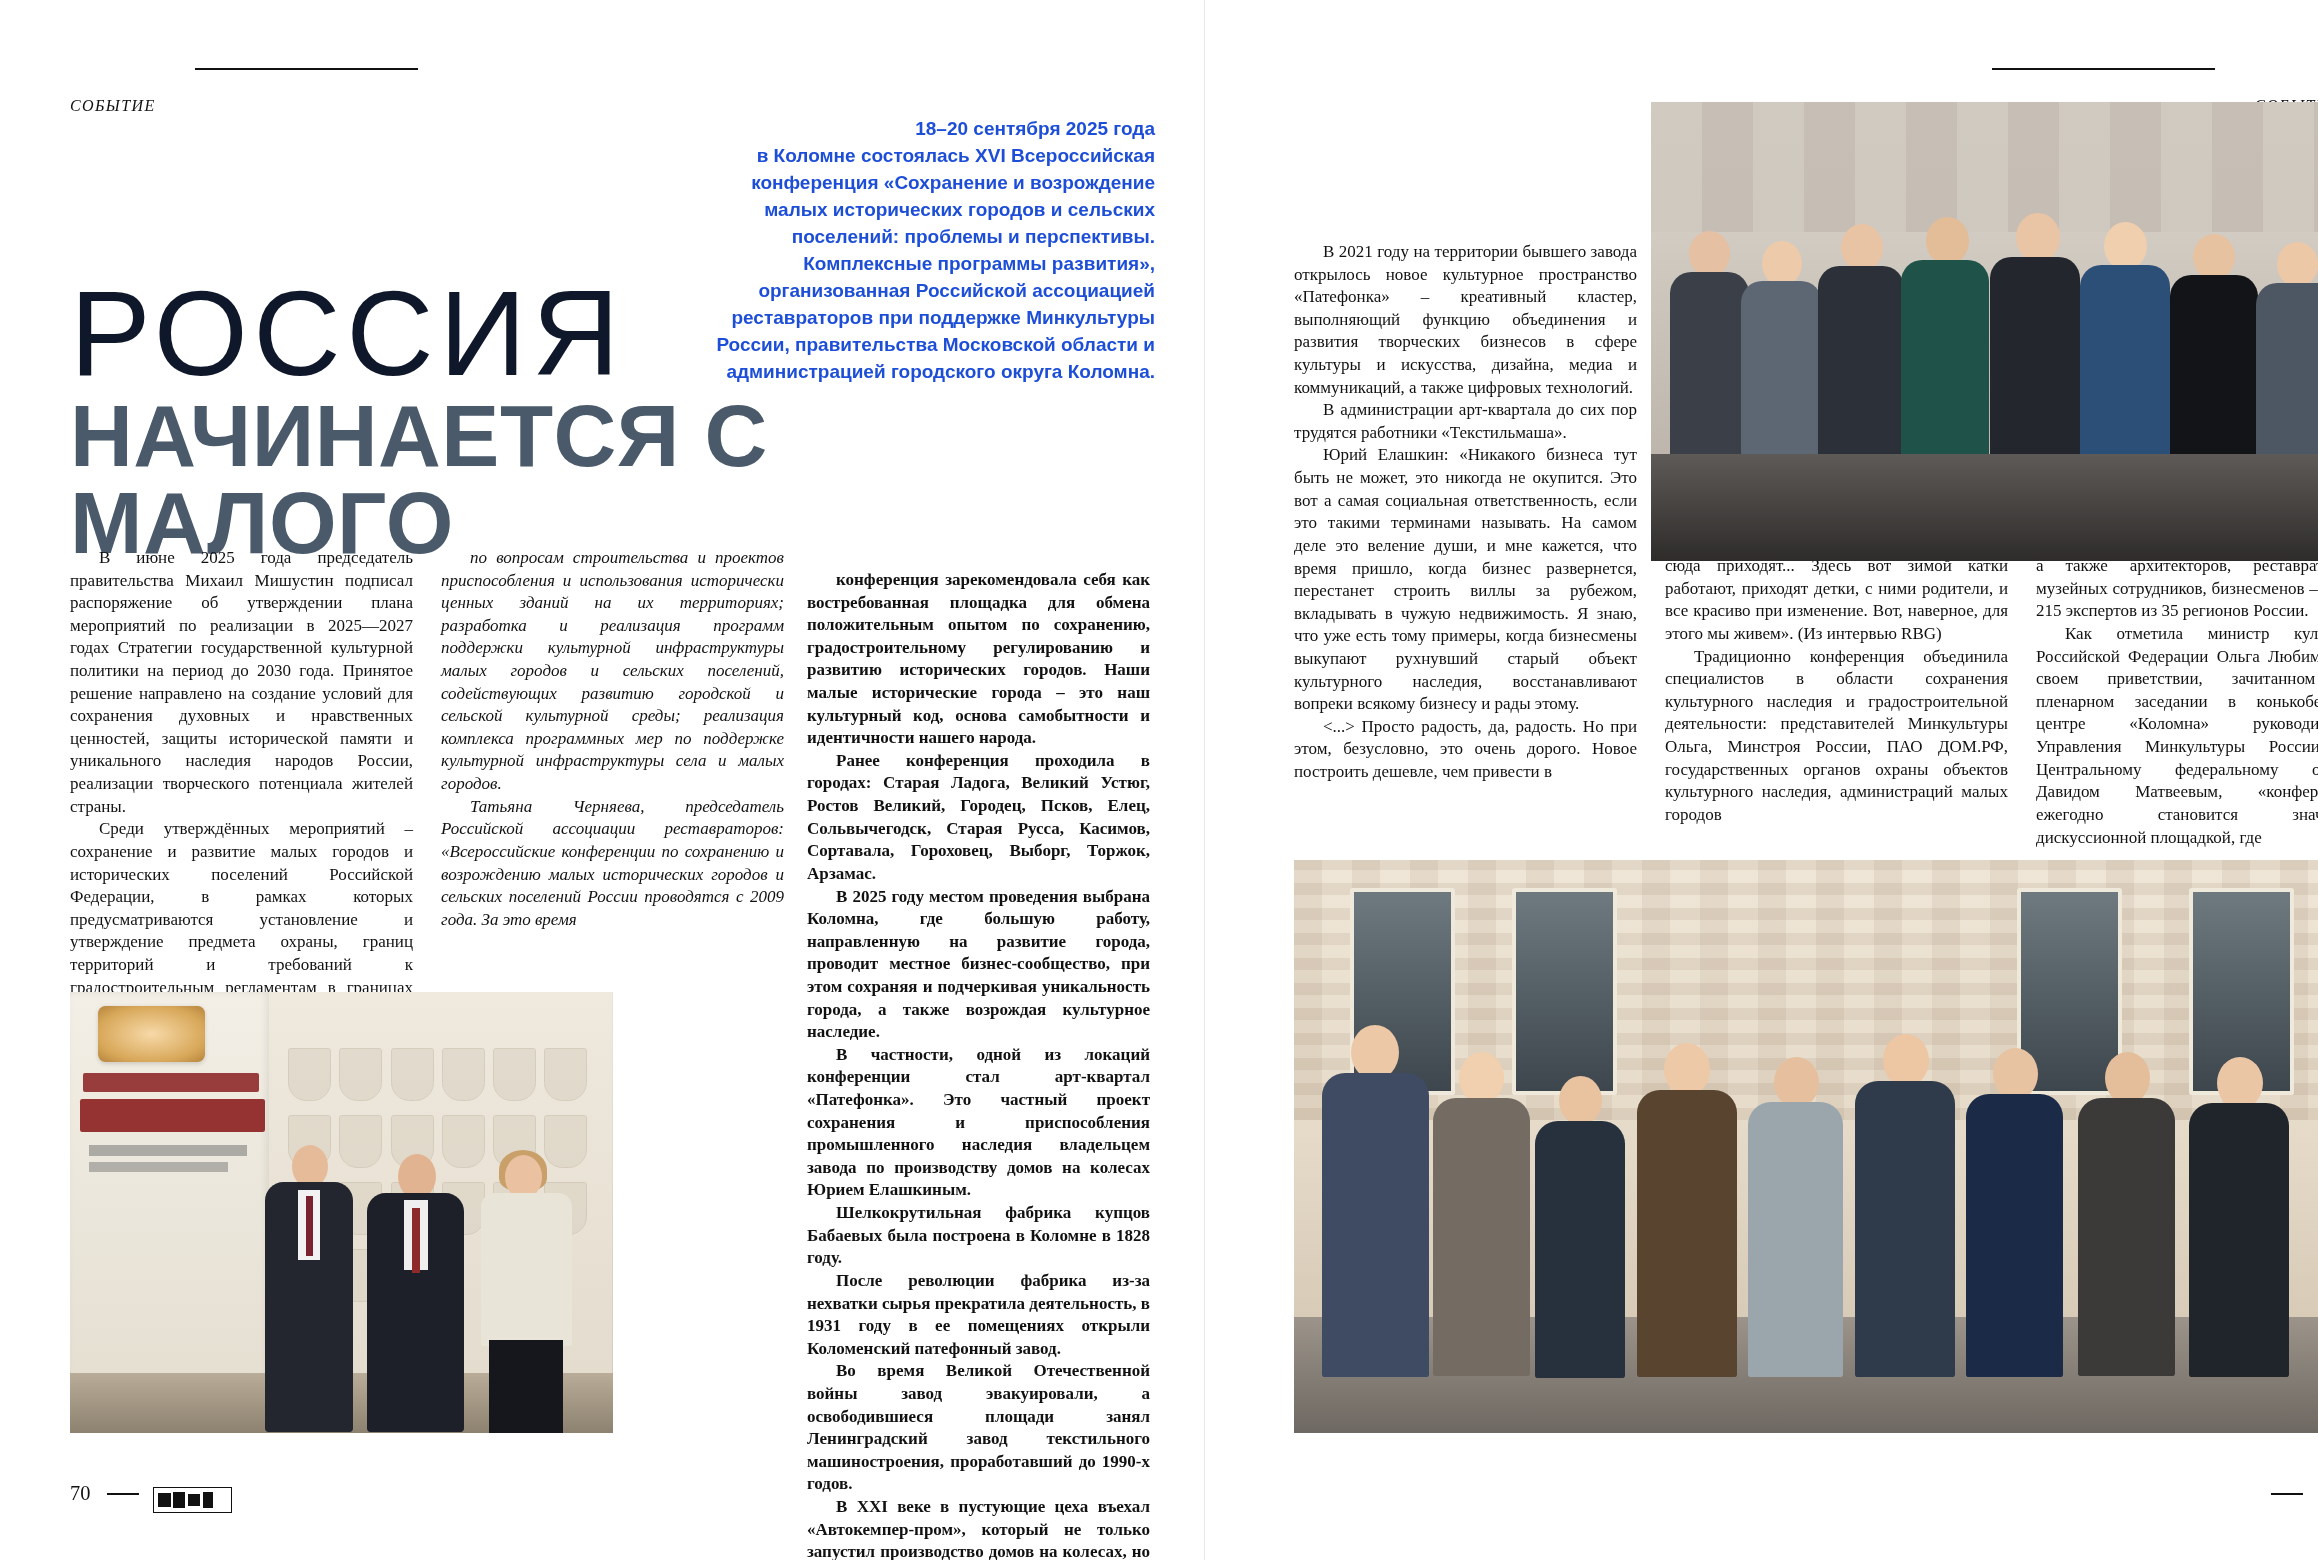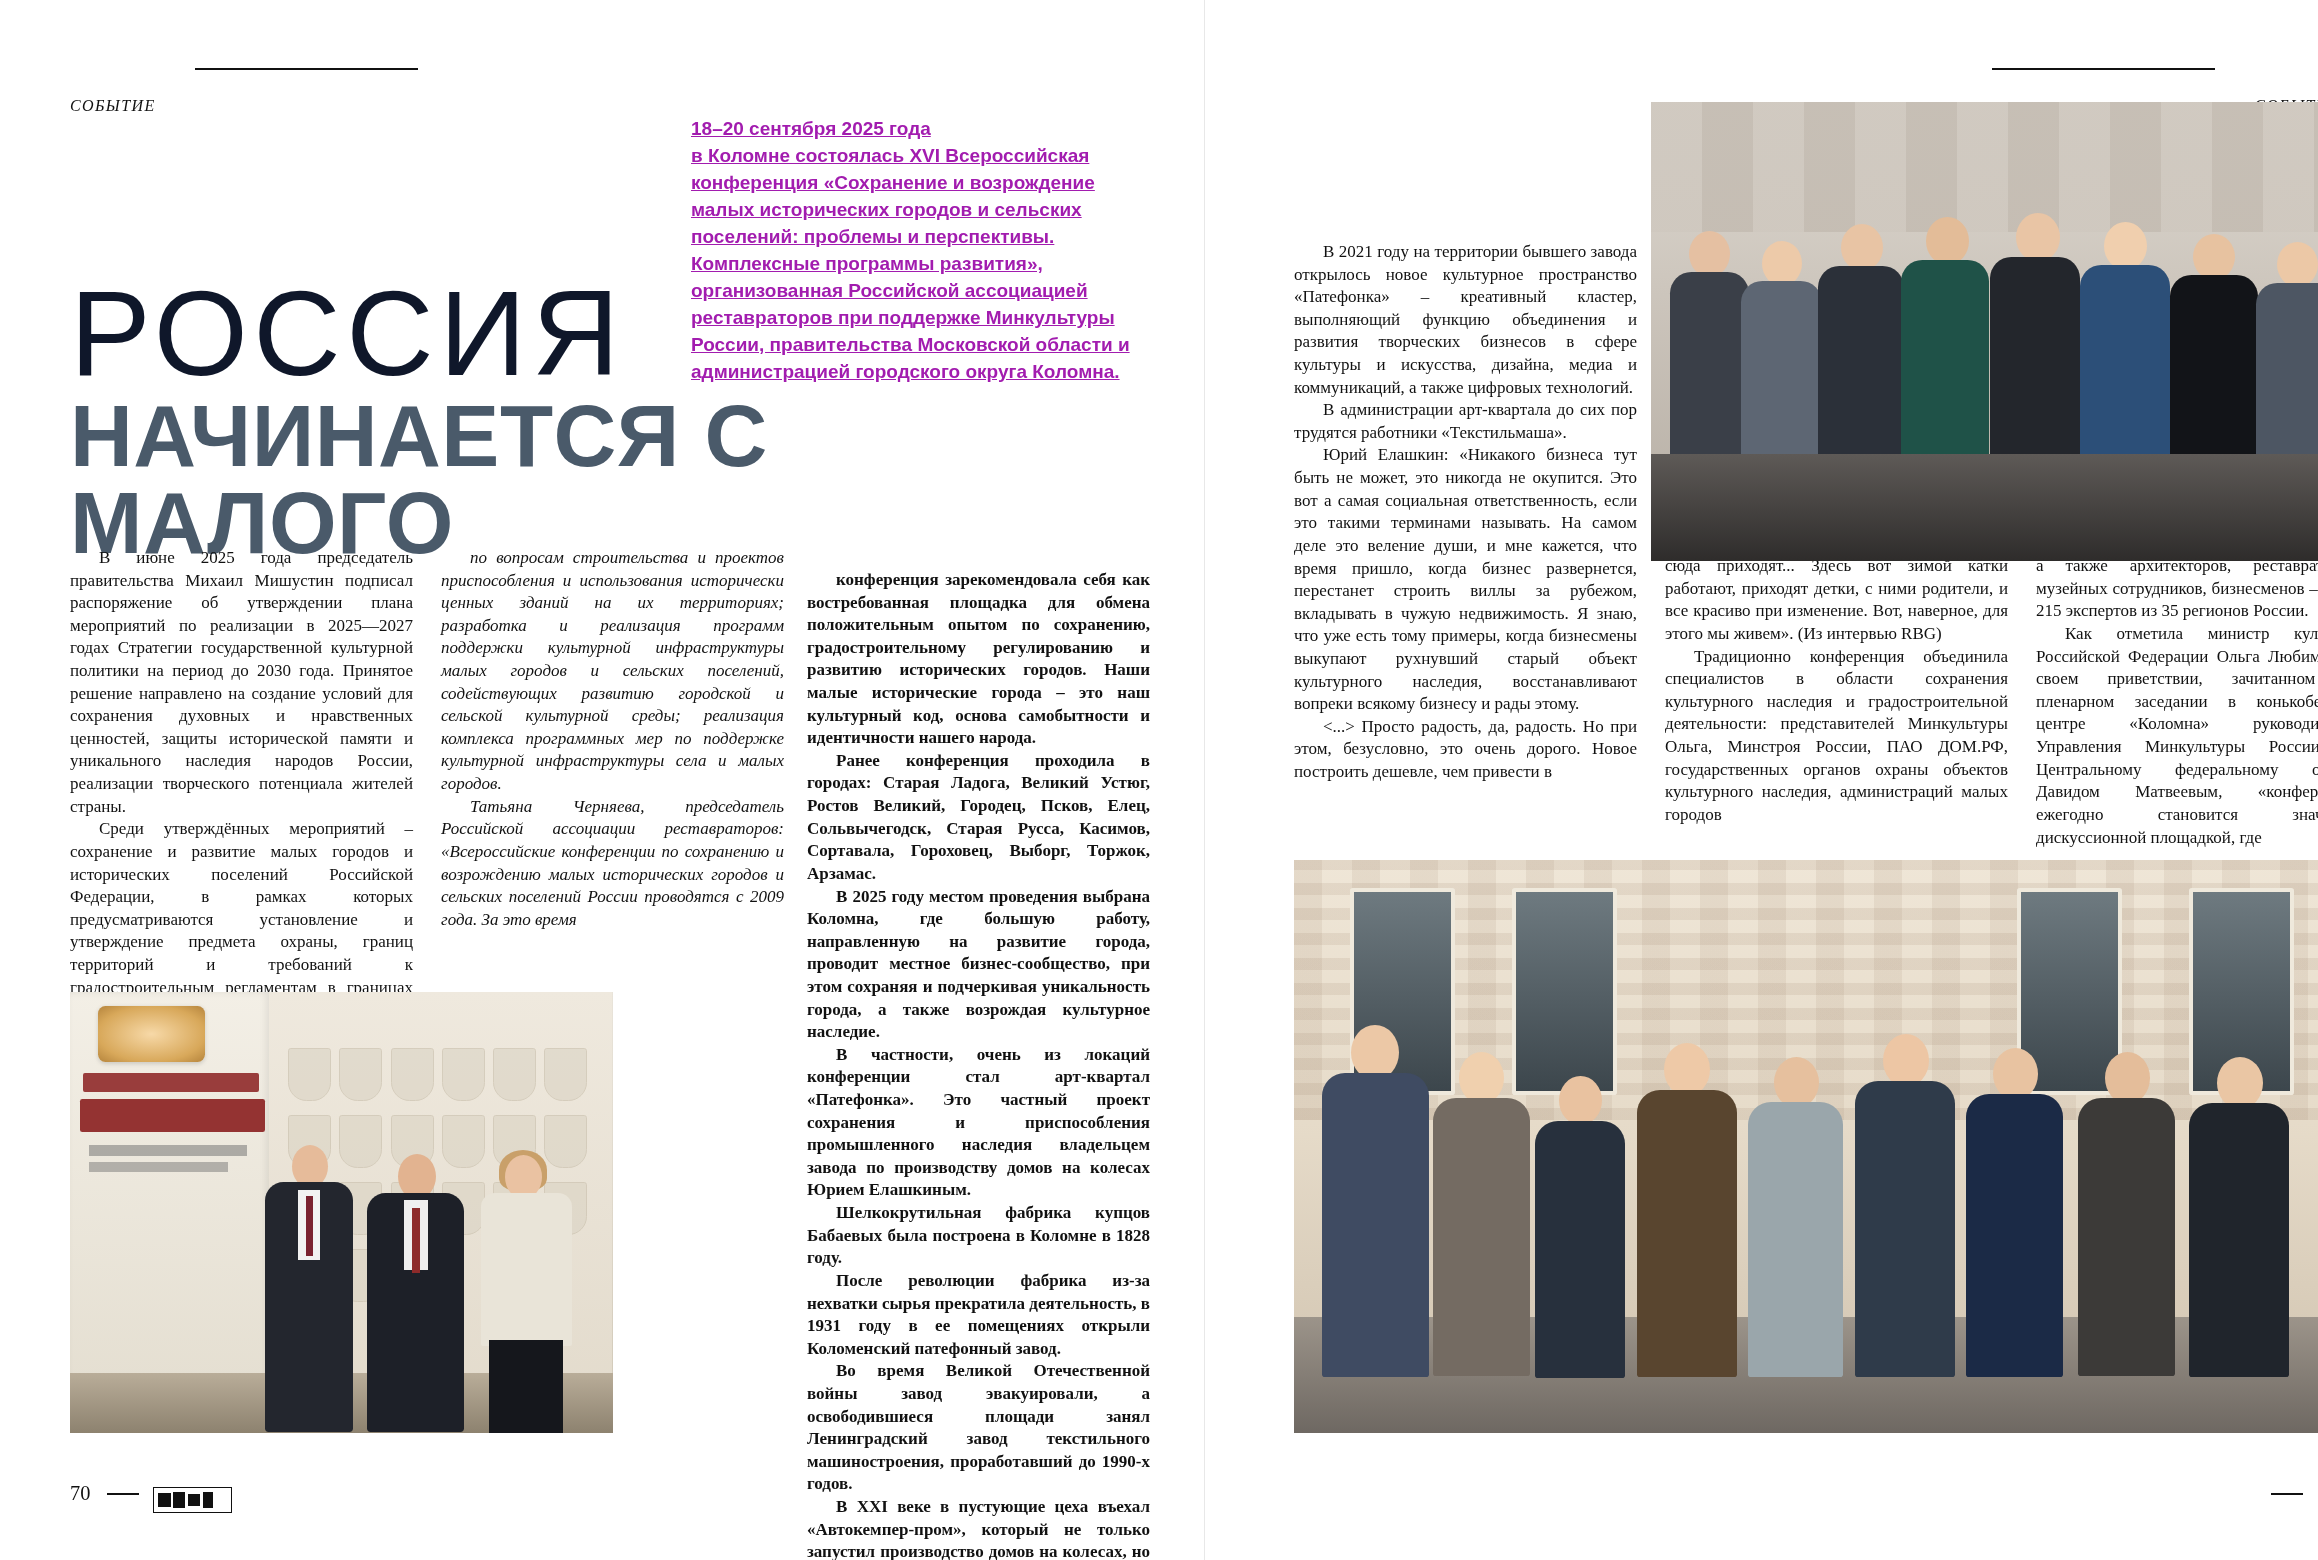--- a/index.html
+++ b/index.html
@@ -50,27 +50,26 @@
     letter-spacing:0.5px;
     color:#4a5a6a;
     line-height:1.0;
     margin-top:2.8px;
   }
 
   
   .deck{
     position:absolute;
     left:691px;top:116px;width:464px;
-    text-align:left;
+    text-align:right;
     font-family:"Liberation Sans",sans-serif;
     font-weight:bold;
     font-size:19px;
     line-height:1.42;
-    color:#a21caf;
-    text-decoration:underline;
+    color:#1d4ed8;
   }
 
   
   .col{
     position:absolute;
     font-size:17px;
     line-height:1.33;
     text-align:justify;
     color:#111;
     font-family:"Liberation Serif",serif;
@@ -244,21 +243,21 @@
     <p>Среди утверждённых мероприятий – сохранение и развитие малых городов и исторических поселений Российской Федерации, в рамках которых предусматриваются установление и утверждение предмета охраны, границ территорий и требований к градостроительным регламентам в границах исторических поселений, комплексные меры по разработке градостроительной документации</p>
   </div>
   <div class="col lc2">
     <p>по вопросам строительства и проектов приспособления и использования исторически ценных зданий на их территориях; разработка и реализация программ поддержки культурной инфраструктуры малых городов и сельских поселений, содействующих развитию городской и сельской культурной среды; реализация комплекса программных мер по поддержке культурной инфраструктуры села и малых городов.</p>
     <p>Татьяна Черняева, председатель Российской ассоциации реставраторов: «Всероссийские конференции по сохранению и возрождению малых исторических городов и сельских поселений России проводятся с 2009 года. За это время</p>
   </div>
   <div class="col lc3">
     <p>конференция зарекомендовала себя как востребованная площадка для обмена положительным опытом по сохранению, градостроительному регулированию и развитию исторических городов. Наши малые исторические города – это наш культурный код, основа самобытности и идентичности нашего народа.</p>
     <p>Ранее конференция проходила в городах: Старая Ладога, Великий Устюг, Ростов Великий, Городец, Псков, Елец, Сольвычегодск, Старая Русса, Касимов, Сортавала, Гороховец, Выборг, Торжок, Арзамас.</p>
     <p>В 2025 году местом проведения выбрана Коломна, где большую работу, направленную на развитие города, проводит местное бизнес-сообщество, при этом сохраняя и подчеркивая уникальность города, а также возрождая культурное наследие.</p>
-    <p>В частности, очень из локаций конференции стал арт-квартал «Патефонка». Это частный проект сохранения и приспособления промышленного наследия владельцем завода по производству домов на колесах Юрием Елашкиным.</p>
+    <p>В частности, одной из локаций конференции стал арт-квартал «Патефонка». Это частный проект сохранения и приспособления промышленного наследия владельцем завода по производству домов на колесах Юрием Елашкиным.</p>
     <p>Шелкокрутильная фабрика купцов Бабаевых была построена в Коломне в 1828 году.</p>
     <p>После революции фабрика из-за нехватки сырья прекратила деятельность, в 1931 году в ее помещениях открыли Коломенский патефонный завод.</p>
     <p>Во время Великой Отечественной войны завод эвакуировали, а освободившиеся площади занял Ленинградский завод текстильного машиностроения, проработавший до 1990-х годов.</p>
     <p>В XXI веке в пустующие цеха въехал «Автокемпер-пром», который не только запустил производство домов на колесах, но и занялся сохранением и приспособлением промышленного наследия.</p>
   </div>
 
   <div class="col rc1">
     <p>В 2021 году на территории бывшего завода открылось новое культурное пространство «Патефонка» – креативный кластер, выполняющий функцию объединения и развития творческих бизнесов в сфере культуры и искусства, дизайна, медиа и коммуникаций, а также цифровых технологий.</p>
     <p>В администрации арт-квартала до сих пор трудятся работники «Текстильмаша».</p>
     <p>Юрий Елашкин: «Никакого бизнеса тут быть не может, это никогда не окупится. Это вот а самая социальная ответственность, если это такими терминами называть. На самом деле это веление души, и мне кажется, что время пришло, когда бизнес развернется, перестанет строить виллы за рубежом, вкладывать в чужую недвижимость. Я знаю, что уже есть тому примеры, когда бизнесмены выкупают рухнувший старый объект культурного наследия, восстанавливают вопреки всякому бизнесу и рады этому.</p>

